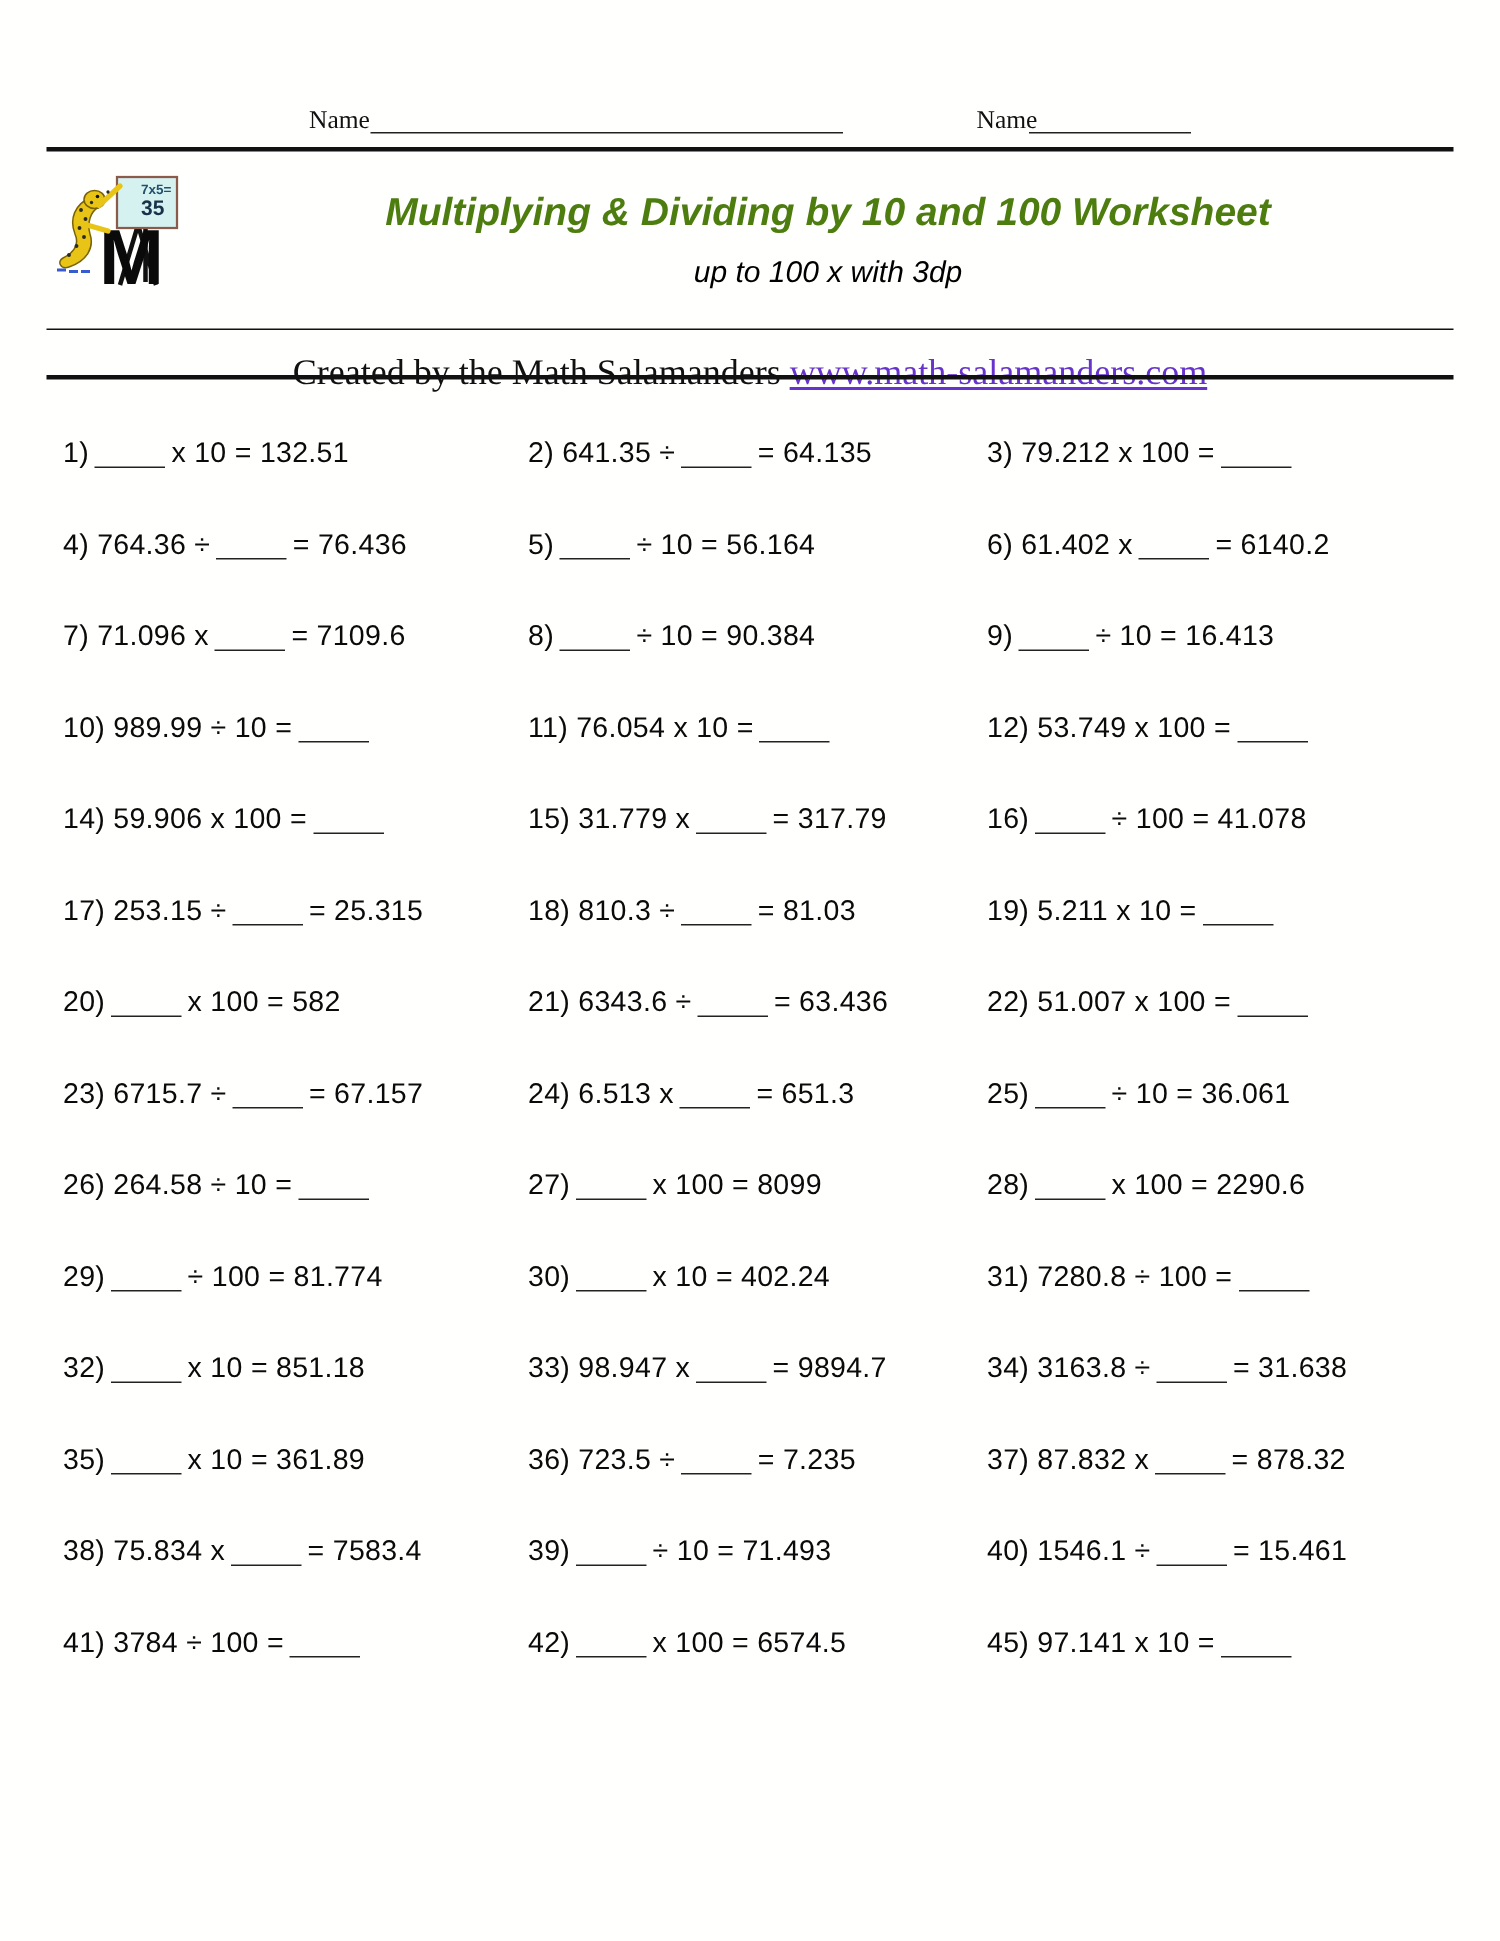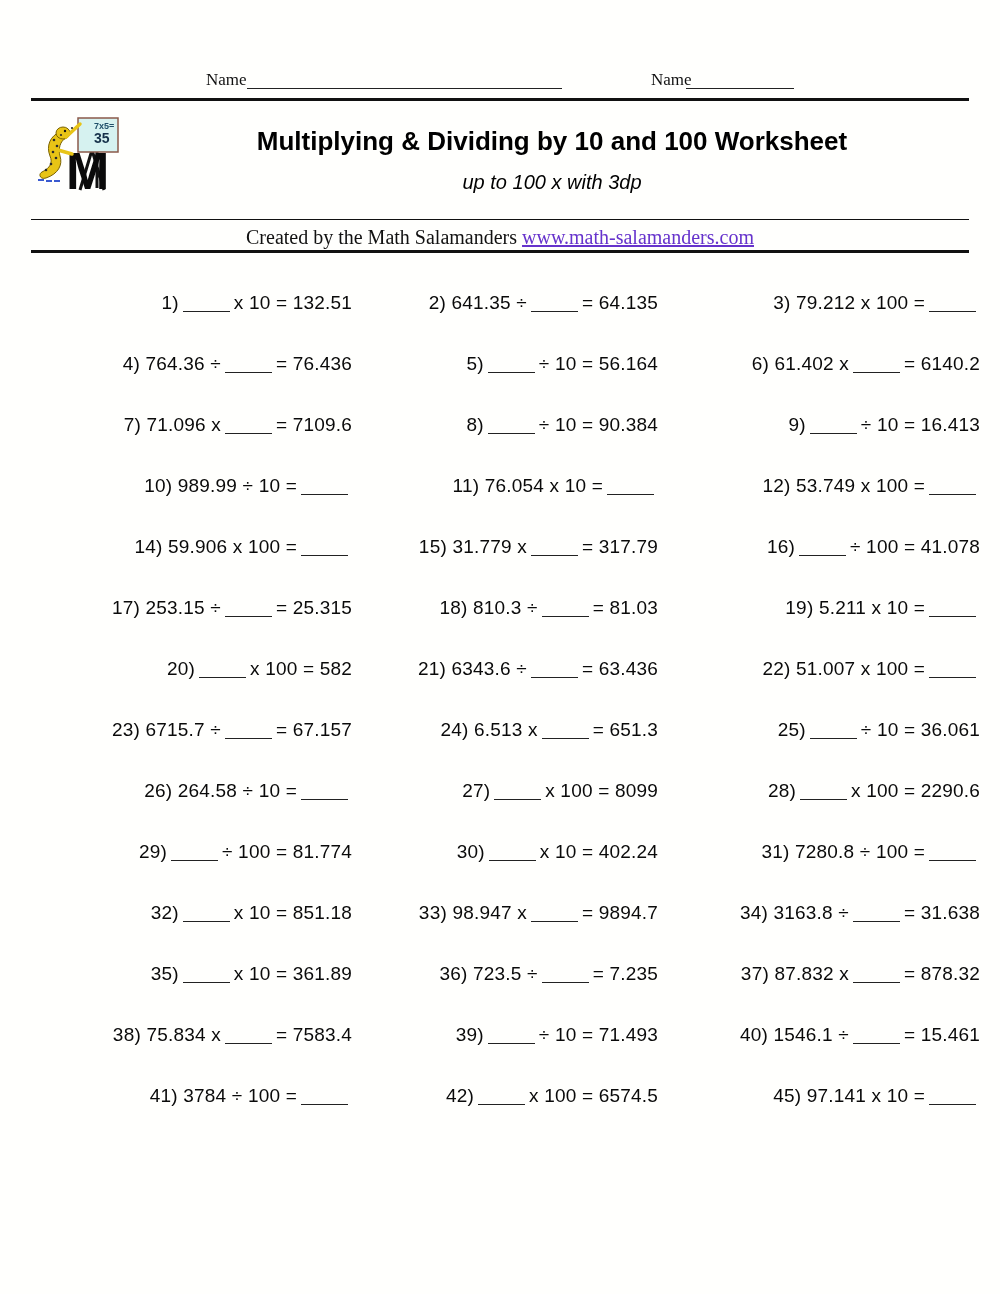--- a/index.html
+++ b/index.html
@@ -26,45 +26,44 @@
   .rule-thick-top{top:98px; height:3px;}
   .rule-thin-mid{top:219px; height:1px;}
   .rule-thick-mid{top:250px; height:3px;}
 
   
   .logo{position:absolute; left:30px; top:110px; width:100px; height:84px;}
 
   
   .titleblock{position:absolute; top:126px; left:0; width:1000px; padding-left:104px; box-sizing:border-box; text-align:center;}
   .title{
-    font-size:26px; font-weight:bold; letter-spacing:0;
-    color:#000000;
+    font-size:26px; font-weight:bold; font-style:italic; letter-spacing:0;
+    color:#4d7c0f;
   }
   .subtitle{
     margin-top:14px; font-size:20px; font-weight:normal; font-style:italic; color:#000;
   }
   .credit{
-    position:absolute; top:226px; left:0; width:1000px; text-align:center;
-    font-family:"Liberation Serif", serif; font-size:20px; color:#111;
+    position:absolute; top:236px; left:0; width:1000px; text-align:center;
+    font-family:"Liberation Serif", serif; font-size:24px; color:#111;
   }
   .credit a{color:#6633CC; text-decoration:underline; cursor:pointer;}
 
   
   .problems{
     position:absolute; top:272px; left:42px; right:20px;
     display:grid;
     grid-template-columns:310px 306px auto;
     grid-auto-rows:61px;
   }
   .problem{
     display:flex; align-items:center;
     font-size:19px; color:#0a0a0a;
     white-space:nowrap;
     letter-spacing:0.2px;
-    justify-content:flex-end;
   }
   .blank{
     display:inline-block;
     width:47px; height:1px;
     border-bottom:1.6px solid #222;
     margin:0 4px;
     transform:translateY(8px);
   }
 </style>
 </head>

